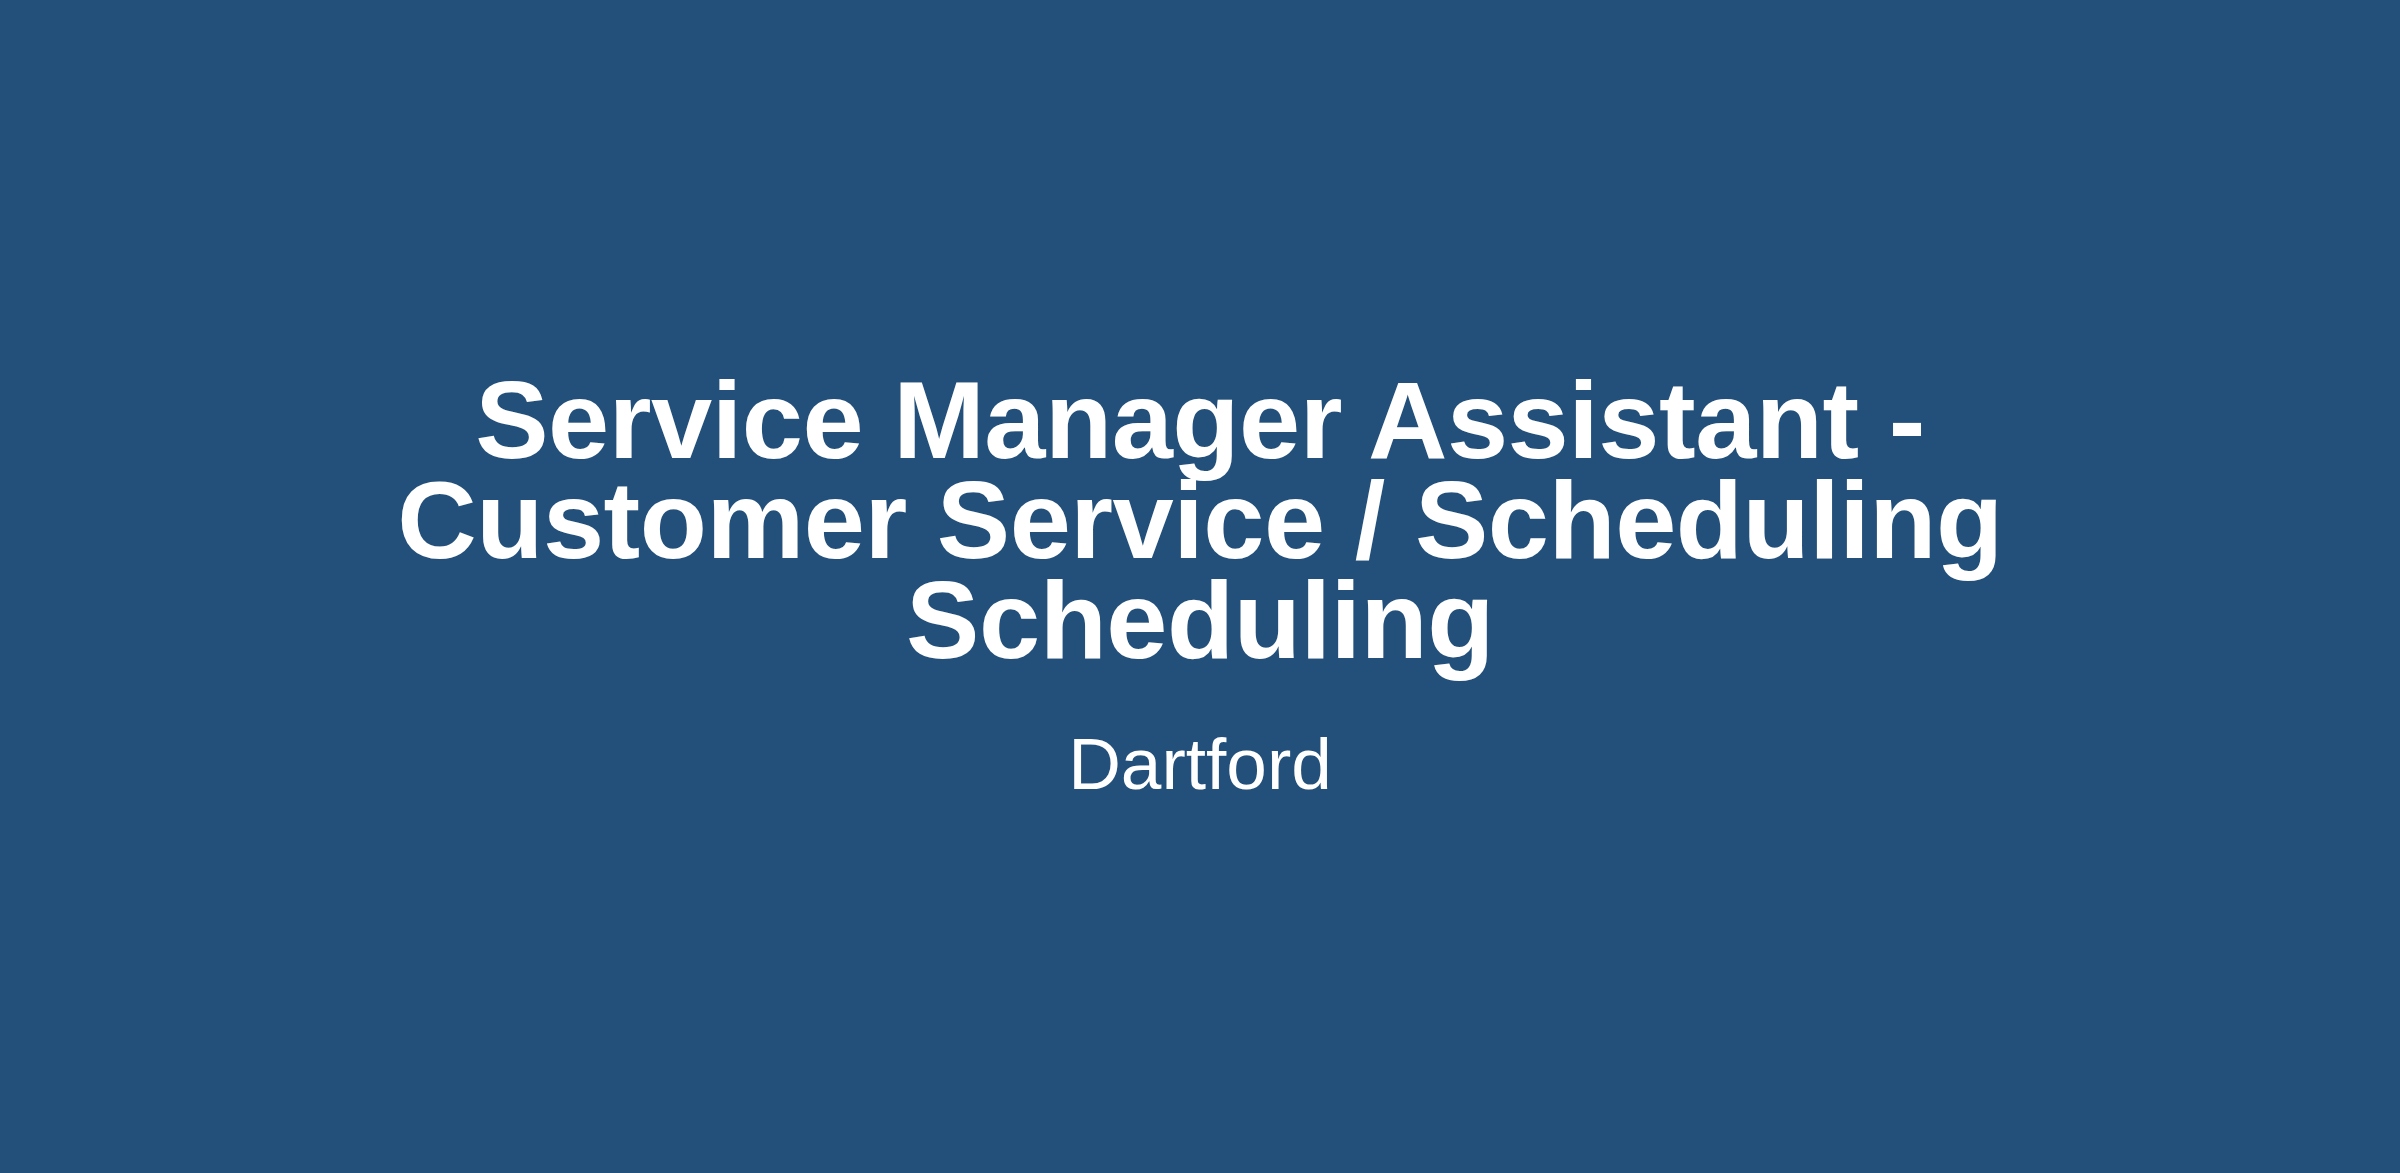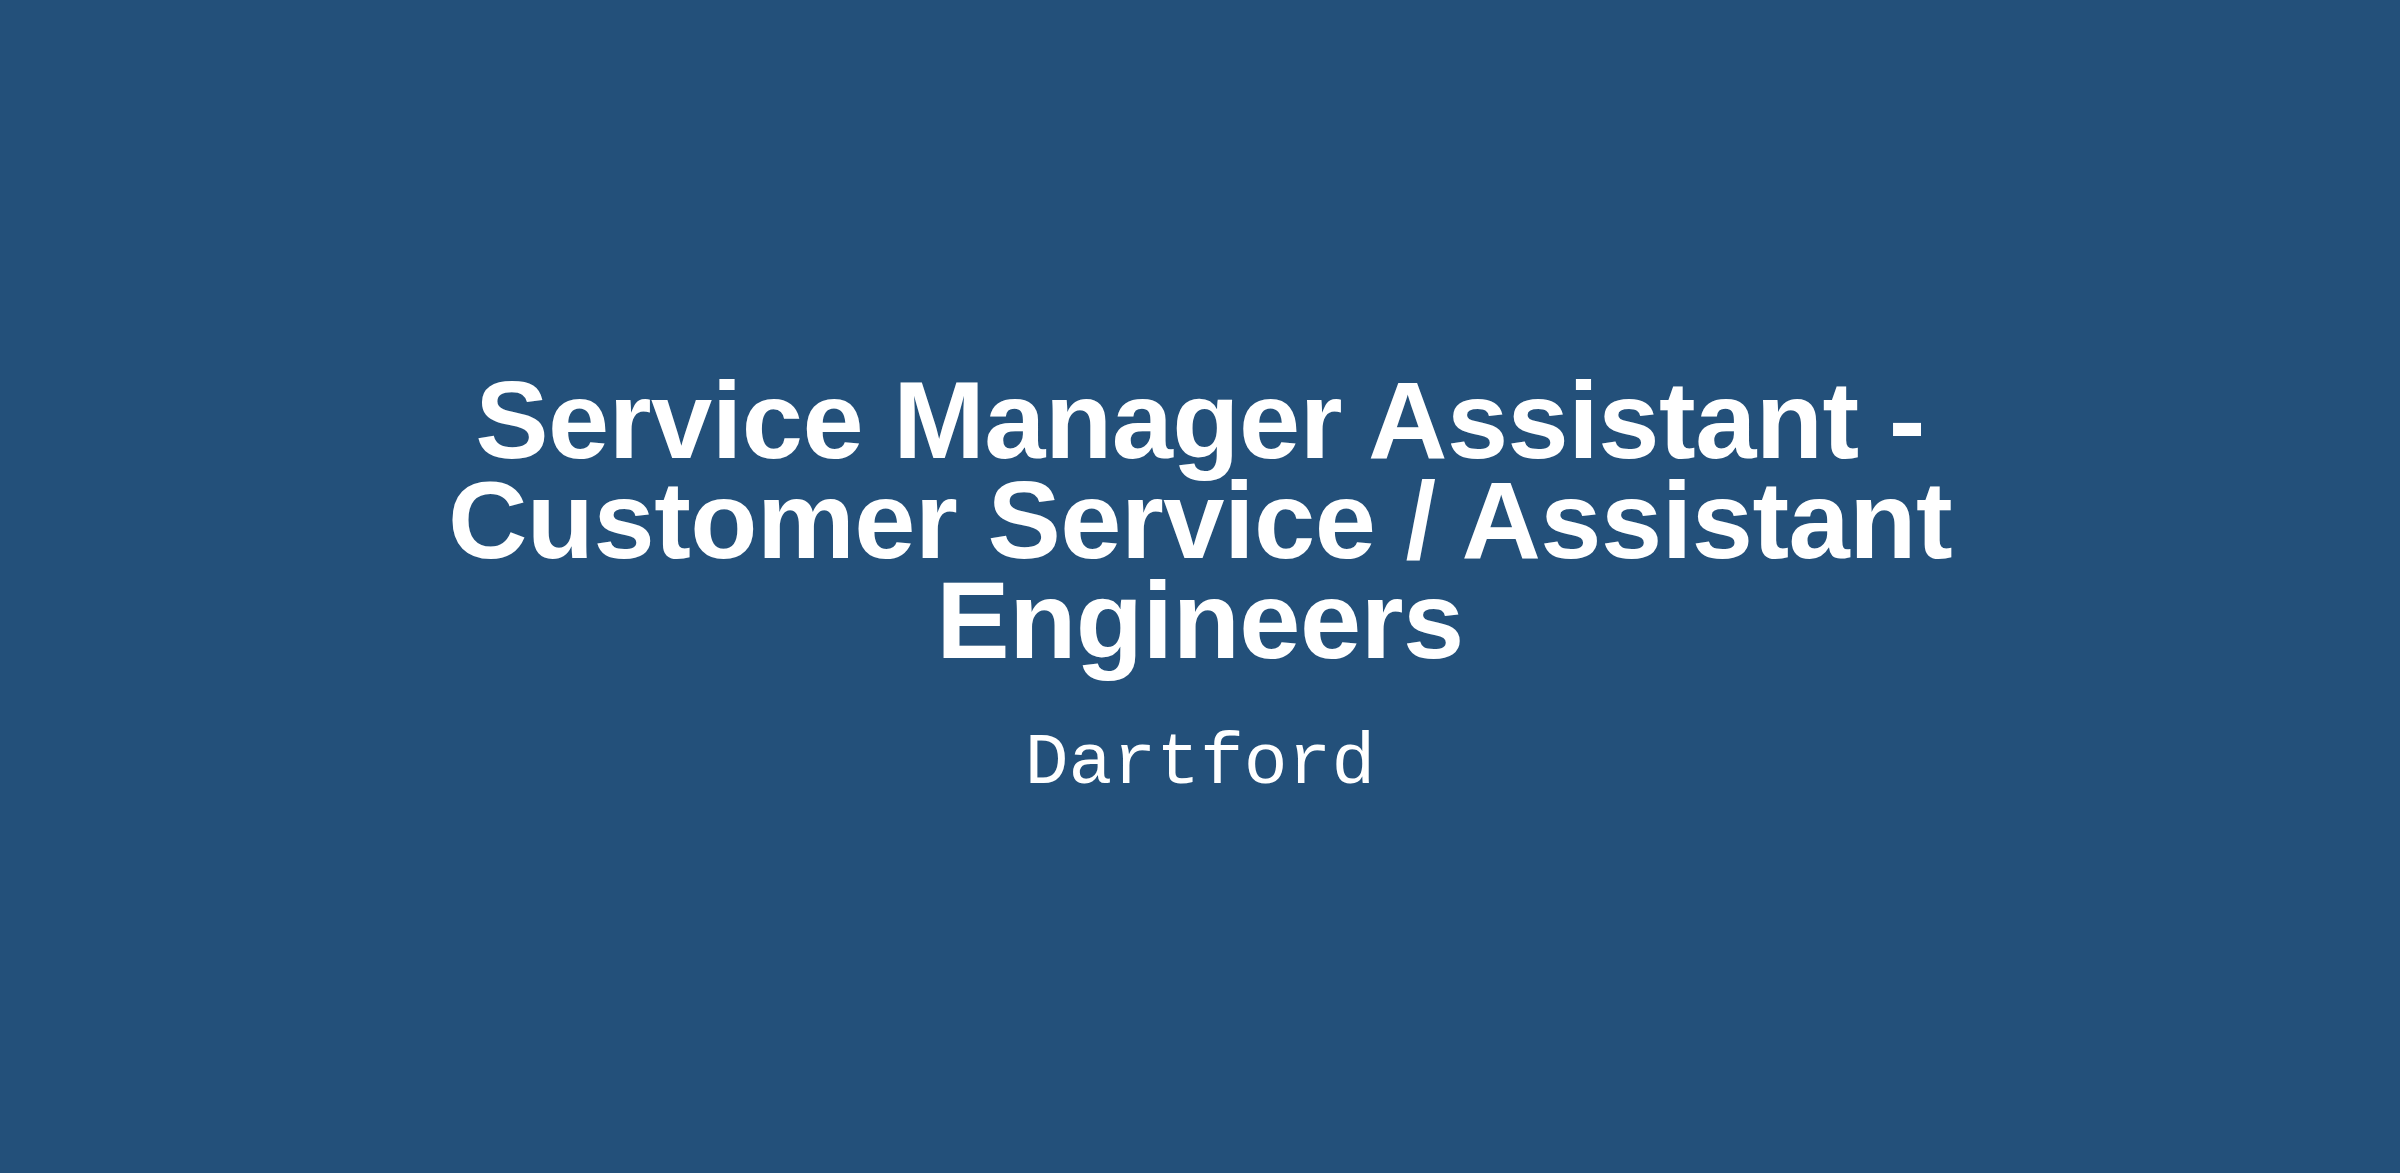--- a/index.html
+++ b/index.html
@@ -47,34 +47,34 @@
     letter-spacing: -0.5px;
     text-align: center;
     word-wrap: break-word;
   }
 
   #job-location {
     margin: 0;
     padding: 0;
     margin-top: 54px;
     color: #FFFFFF;
-    font-family: Liberation Mono, monospace;
+    font-family: Liberation Sans, sans-serif;
     font-weight: 400;
     font-size: 73px;
     line-height: 80px;
     letter-spacing: 0px;
     text-align: center;
   }
 </style>
 </head>
 <body>
 
 <div id="job-banner" style="background-color: rgb(35, 80, 122);">
 
   <div id="banner-inner">
 
-    <h1 id="job-title" style="color: rgb(255, 255, 255);">Service Manager Assistant - Customer Service / Assistant Engineers</h1>
+    <h1 id="job-title" style="color: rgb(255, 255, 255);">Service Manager Assistant - Customer Service / Scheduling Scheduling</h1>
 
     <p id="job-location" style="color: rgb(255, 255, 255);">Dartford</p>
 
   </div>
 
 </div>
 
 </body></html>

